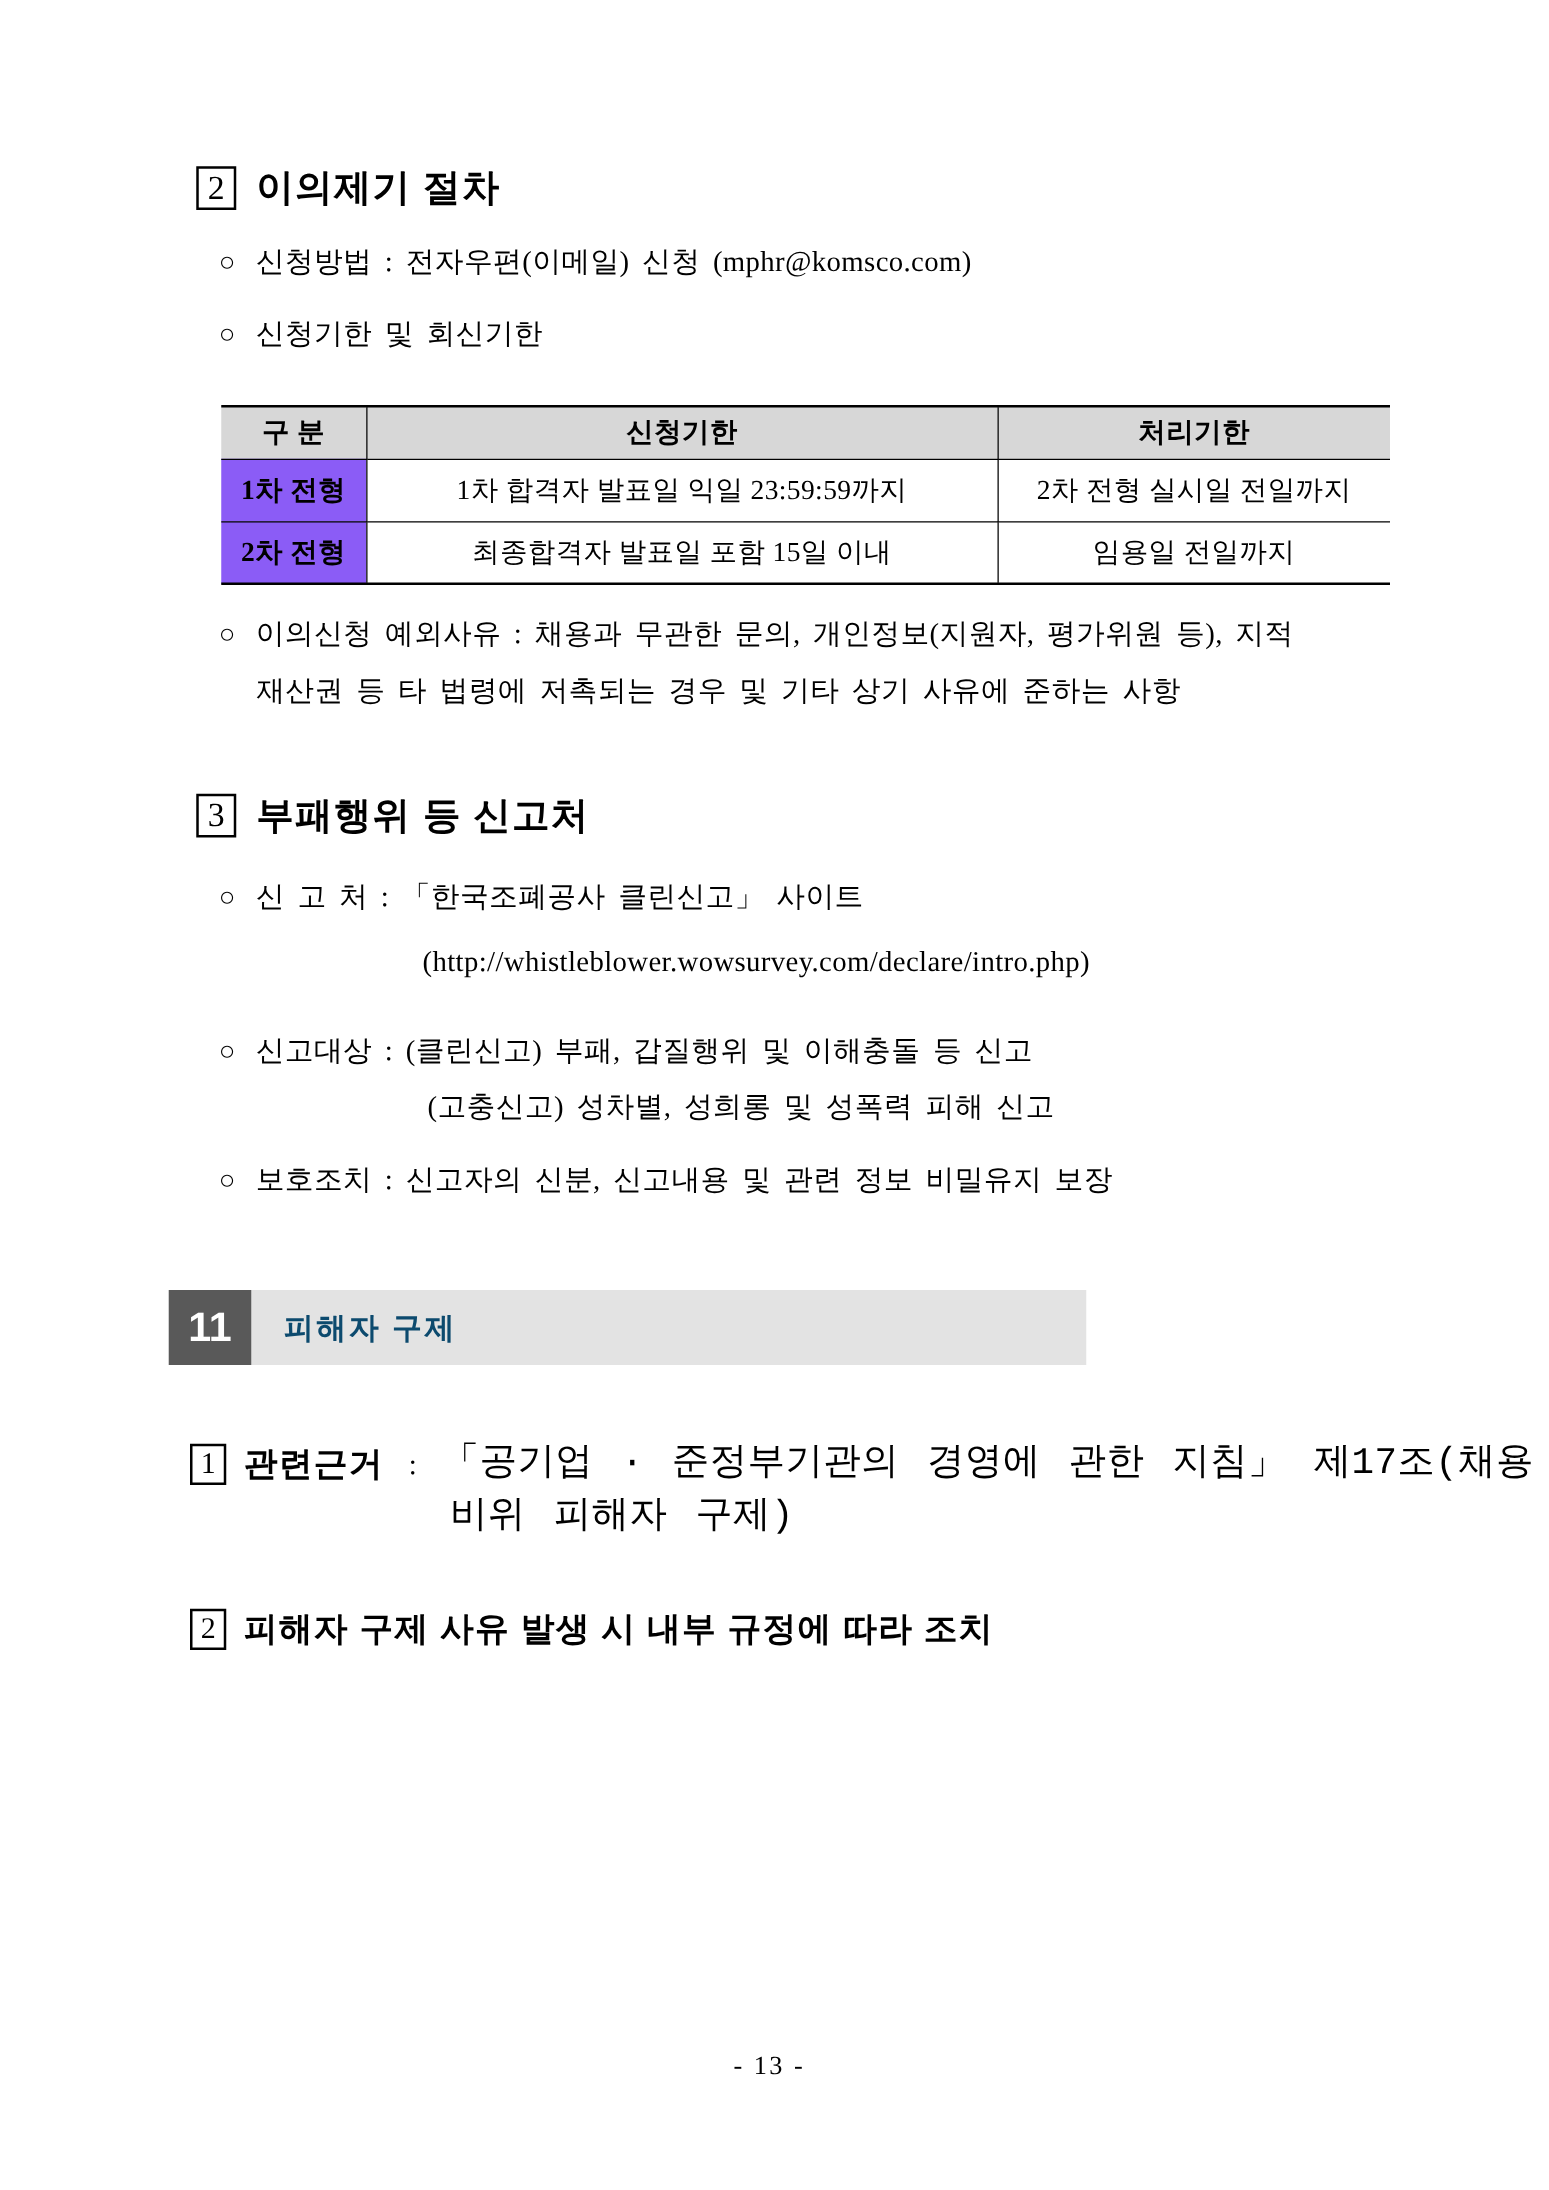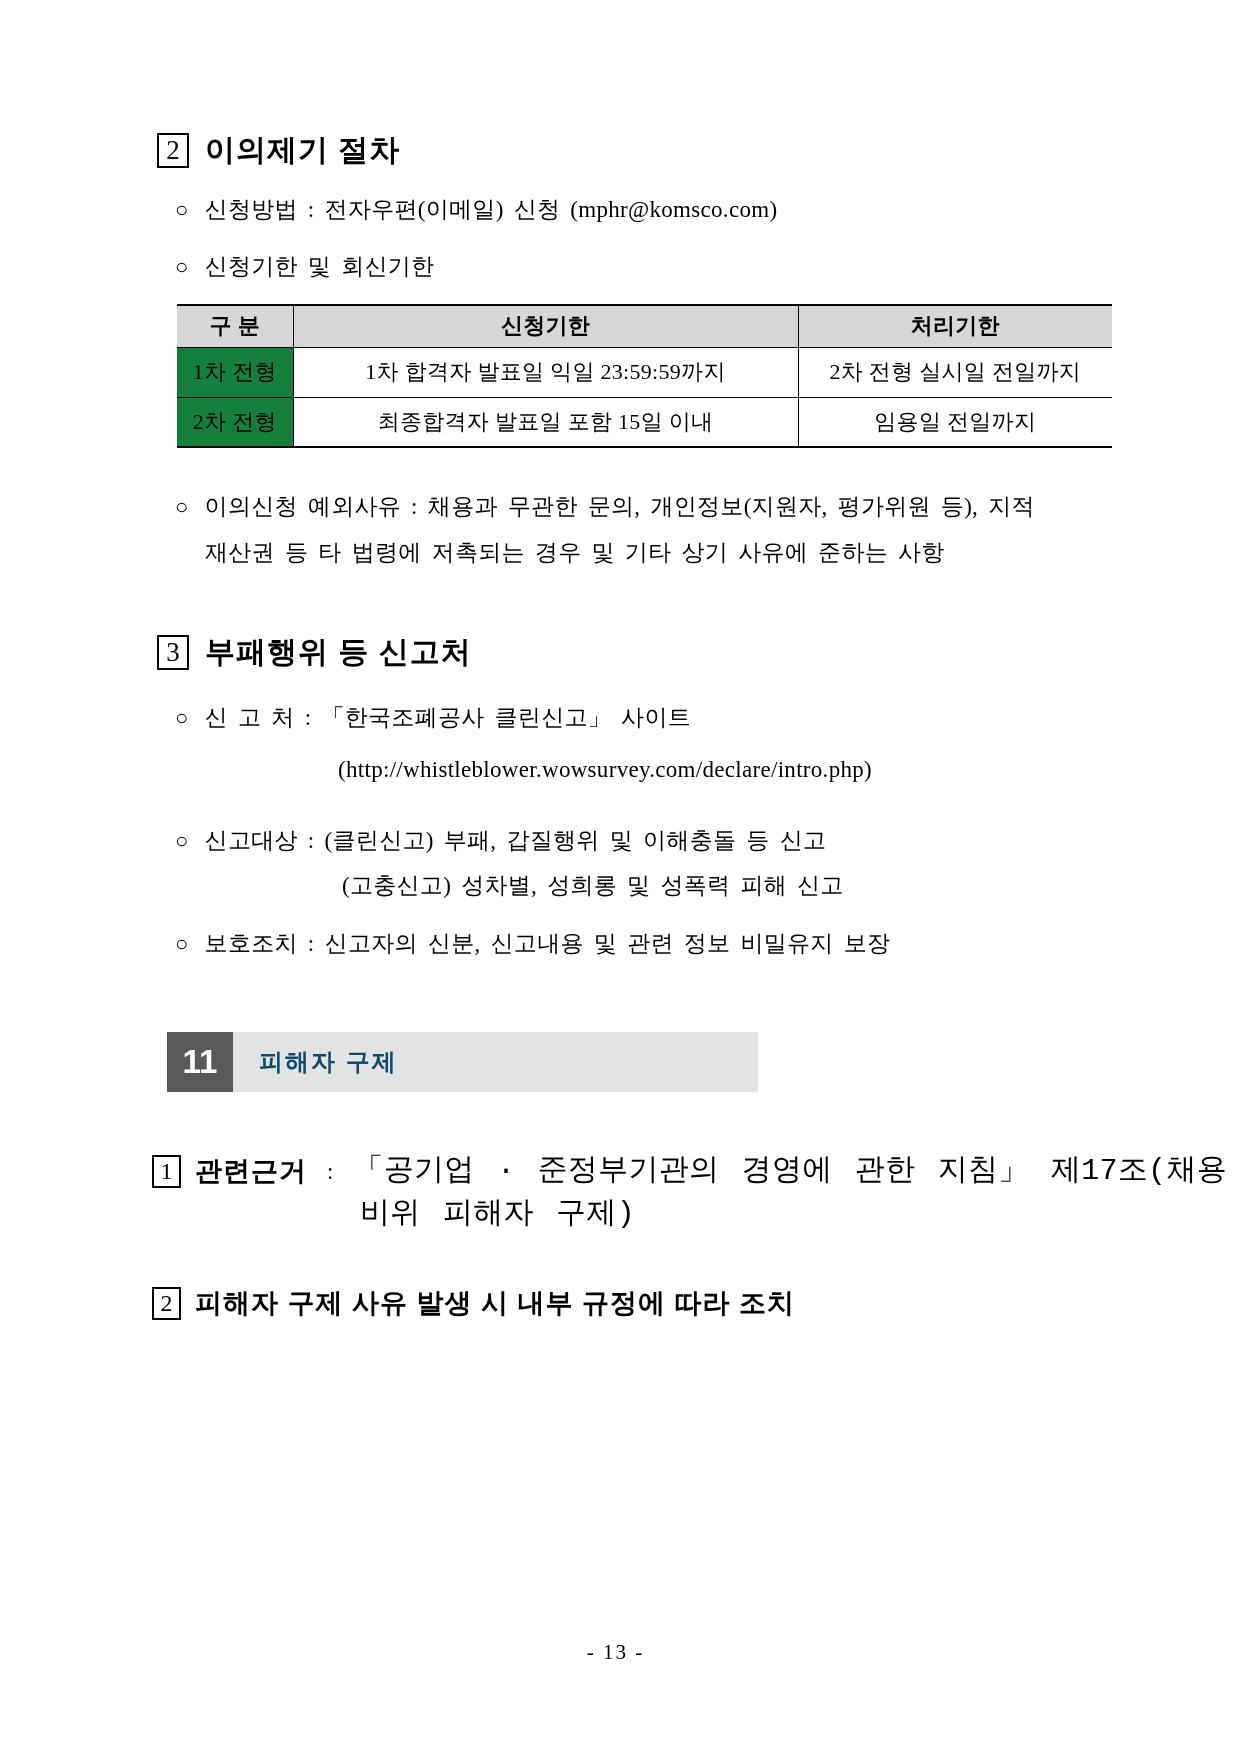--- a/index.html
+++ b/index.html
@@ -46,24 +46,24 @@
   .info-table td {
     border:1px solid #000;
     text-align:center; vertical-align:middle;
     padding:0 4px;
   }
   .info-table td:first-child { border-left:none; }
   .info-table td:last-child  { border-right:none; }
   .info-table tr td { height:50px; }
   .info-table tr.head td { height:42px; background:#d7d7d7; font-weight:bold; border-top:none; }
   .info-table tr:last-child td { border-bottom:none; }
-  .info-table td.rowlabel { background:#15803d; font-weight:normal; }
+  .info-table td.rowlabel { background:#8b5cf6; font-weight:bold; }
 
   
-  .banner { display:flex; align-items:stretch; width:591px; height:60px; background:#e3e3e3;margin-left:32px; }
+  .banner { display:flex; align-items:stretch; width:734px; height:60px; background:#e3e3e3; }
   .banner-num {
     width:66px; background:#595959; color:#ffffff;
     display:flex; align-items:center; justify-content:center;
     font-family:"Liberation Sans","DejaVu Sans",sans-serif;
     font-weight:bold; font-size:33px;
   }
   .banner-title {
     display:flex; align-items:center; margin-left:26px;
     font-family:"Liberation Sans","DejaVu Sans",sans-serif;
     font-weight:bold; font-size:24px; letter-spacing:2px; color:#0c4a6e;
@@ -105,21 +105,21 @@
   </div>
 
   <div class="abs body-line" style="top:250px; left:175px;">
     <span class="marker">○</span><span>신청기한 및 회신기한</span>
   </div>
 
   <div class="abs body-line" style="top:193px; left:175px;">
     <span class="marker">○</span><span>신청방법 : 전자우편(이메일) 신청 (mphr@komsco.com)</span>
   </div>
 
-  <table class="abs info-table" style="top:304px; left:177px;">
+  <table class="abs info-table" style="top:324px; left:177px;">
     <colgroup>
         <col style="width:116px">
         <col style="width:505px">
         <col style="width:314px">
       </colgroup>
     <tbody>
         <tr class="head">
       <td>구 분</td>
       <td>신청기한</td>
       <td>처리기한</td>

